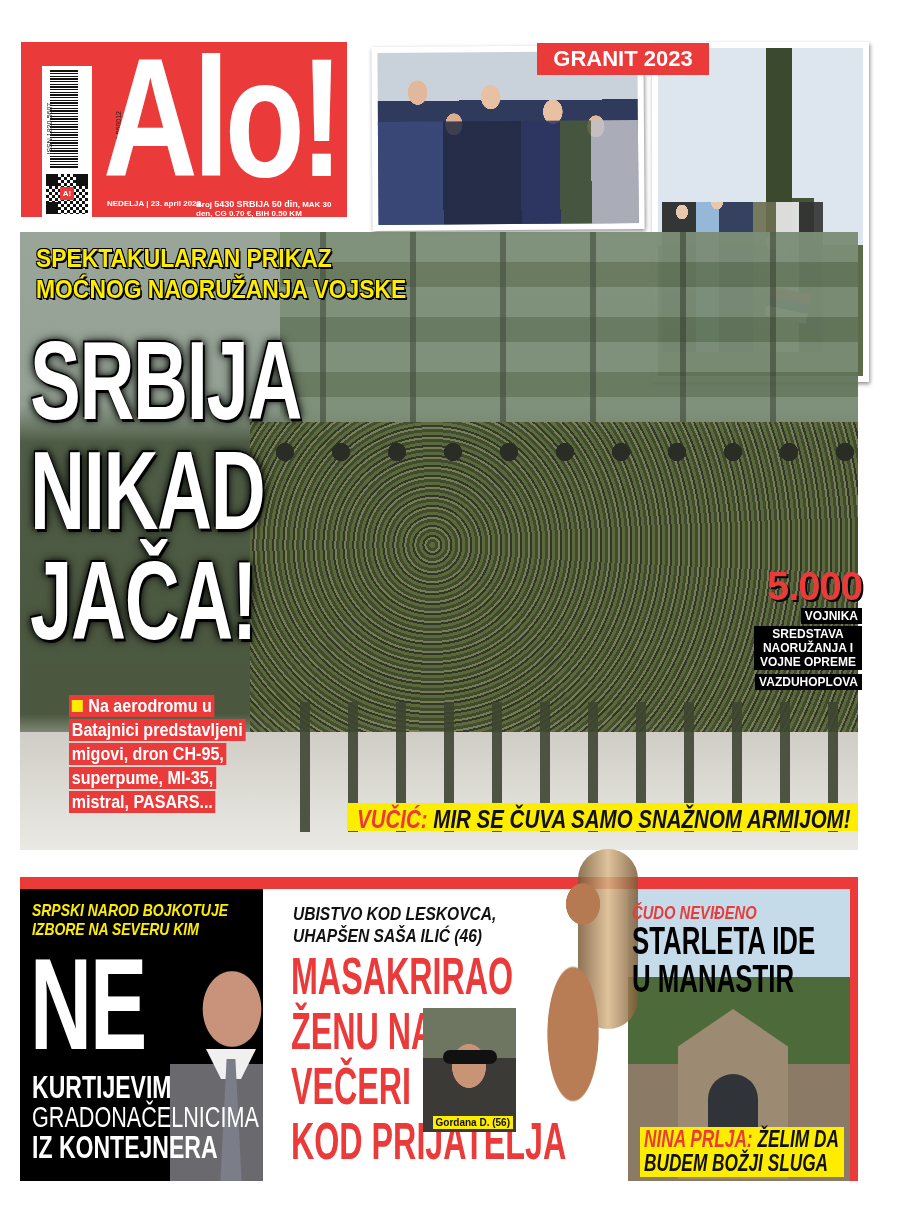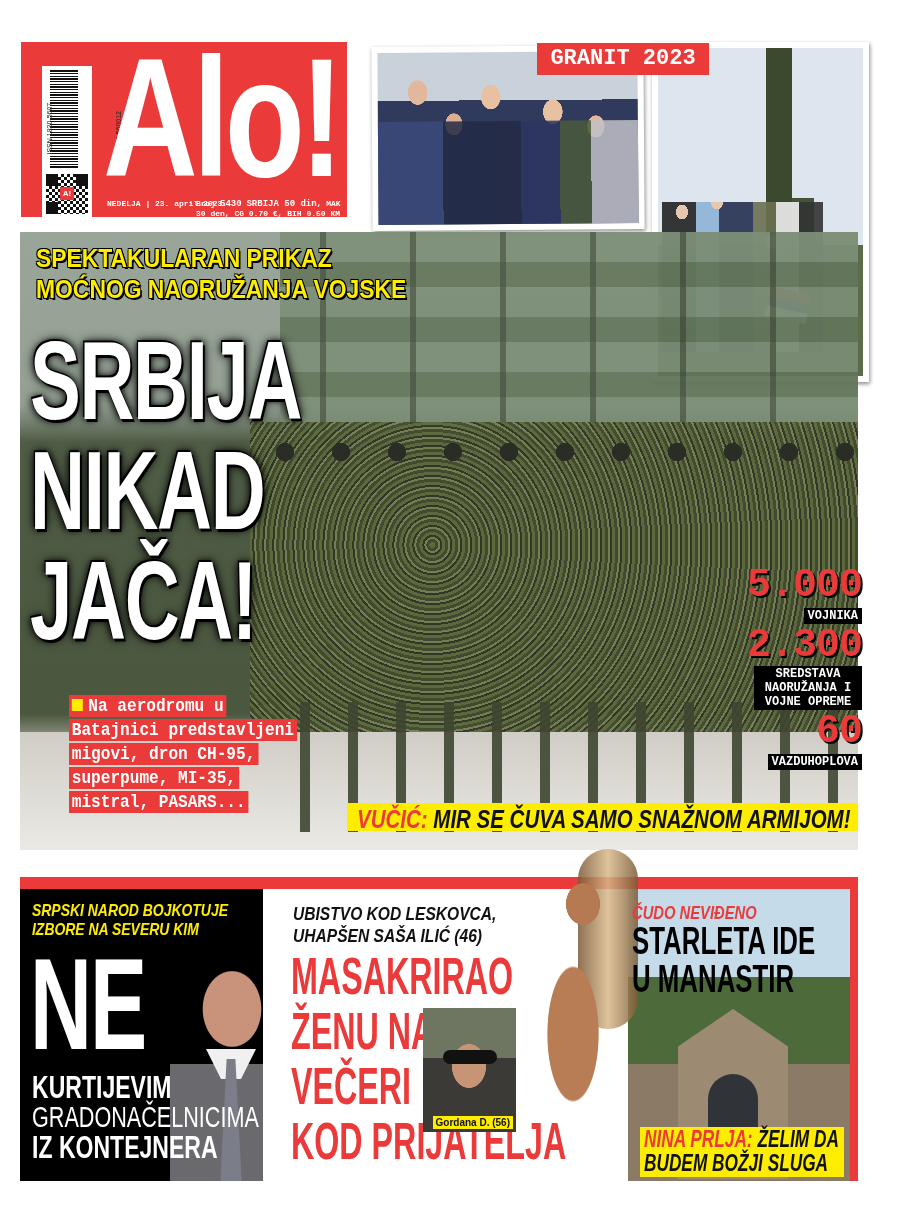--- a/index.html
+++ b/index.html
@@ -1,18 +1,18 @@
 <!DOCTYPE html>
 <html><head>
 <meta charset="utf-8">
 <style>
   html,body{margin:0;padding:0;background:#fff;}
   body{width:900px;height:1226px;position:relative;overflow:hidden;font-family:"Liberation Sans","DejaVu Sans",sans-serif;}
   .abs{position:absolute;}
-  .cond{font-family:Liberation Mono, monospace;font-weight:bold;}
+  .cond{font-family:Liberation Sans, sans-serif;font-weight:bold;}
   
   #masthead{left:21px;top:42px;width:326px;height:175px;background:#ea3a3a;}
   #barcode{left:21px;top:24px;width:50px;height:152px;background:#fff;}
   #barcode .bars{position:absolute;left:8px;top:4px;width:28px;height:98px;
     background:repeating-linear-gradient(0deg,#111 0 2px,#fff 2px 3px,#111 3px 4px,#fff 4px 6px,#111 6px 7px,#fff 7px 8px);}
   #barcode .issn{position:absolute;left:-38px;top:40px;transform:rotate(-90deg);font-size:7px;color:#222;width:90px;}
   #barcode .digits{position:absolute;left:26px;top:46px;transform:rotate(-90deg);font-size:7px;color:#222;width:100px;}
   #qr{position:absolute;left:4px;top:108px;width:42px;height:40px;
     background:
       linear-gradient(#111,#111) 0 0/12px 12px no-repeat,
@@ -194,23 +194,21 @@
   <span class="line"><span class="sq"></span><span>Na aerodromu u</span></span><br>
   <span class="line">Batajnici predstavljeni</span><br>
   <span class="line">migovi, dron CH-95,</span><br>
   <span class="line">superpume, MI-35,</span><br>
   <span class="line">mistral, PASARS...</span>
 </div>
 
 <div id="stats" class="abs cond">
   <div class="stat-num">5.000</div>
   <span class="stat-lbl">VOJNIKA</span>
-  <div class="stat-num">2.300</div>
   <span class="stat-lbl" style="width:100px;margin-left:48px;">SREDSTAVA NAORUŽANJA I VOJNE OPREME</span>
-  <div class="stat-num">60</div>
   <span class="stat-lbl">VAZDUHOPLOVA</span>
 </div>
 
 <div id="quote-bar" class="abs">
   <div class="txt"><span class="who">VUČIĆ:</span><span> MIR SE ČUVA SAMO SNAŽNOM ARMIJOM!</span></div>
 </div>
 
 <div id="bottom-band" class="abs"></div>
 
 <div id="kosovo" class="abs">

